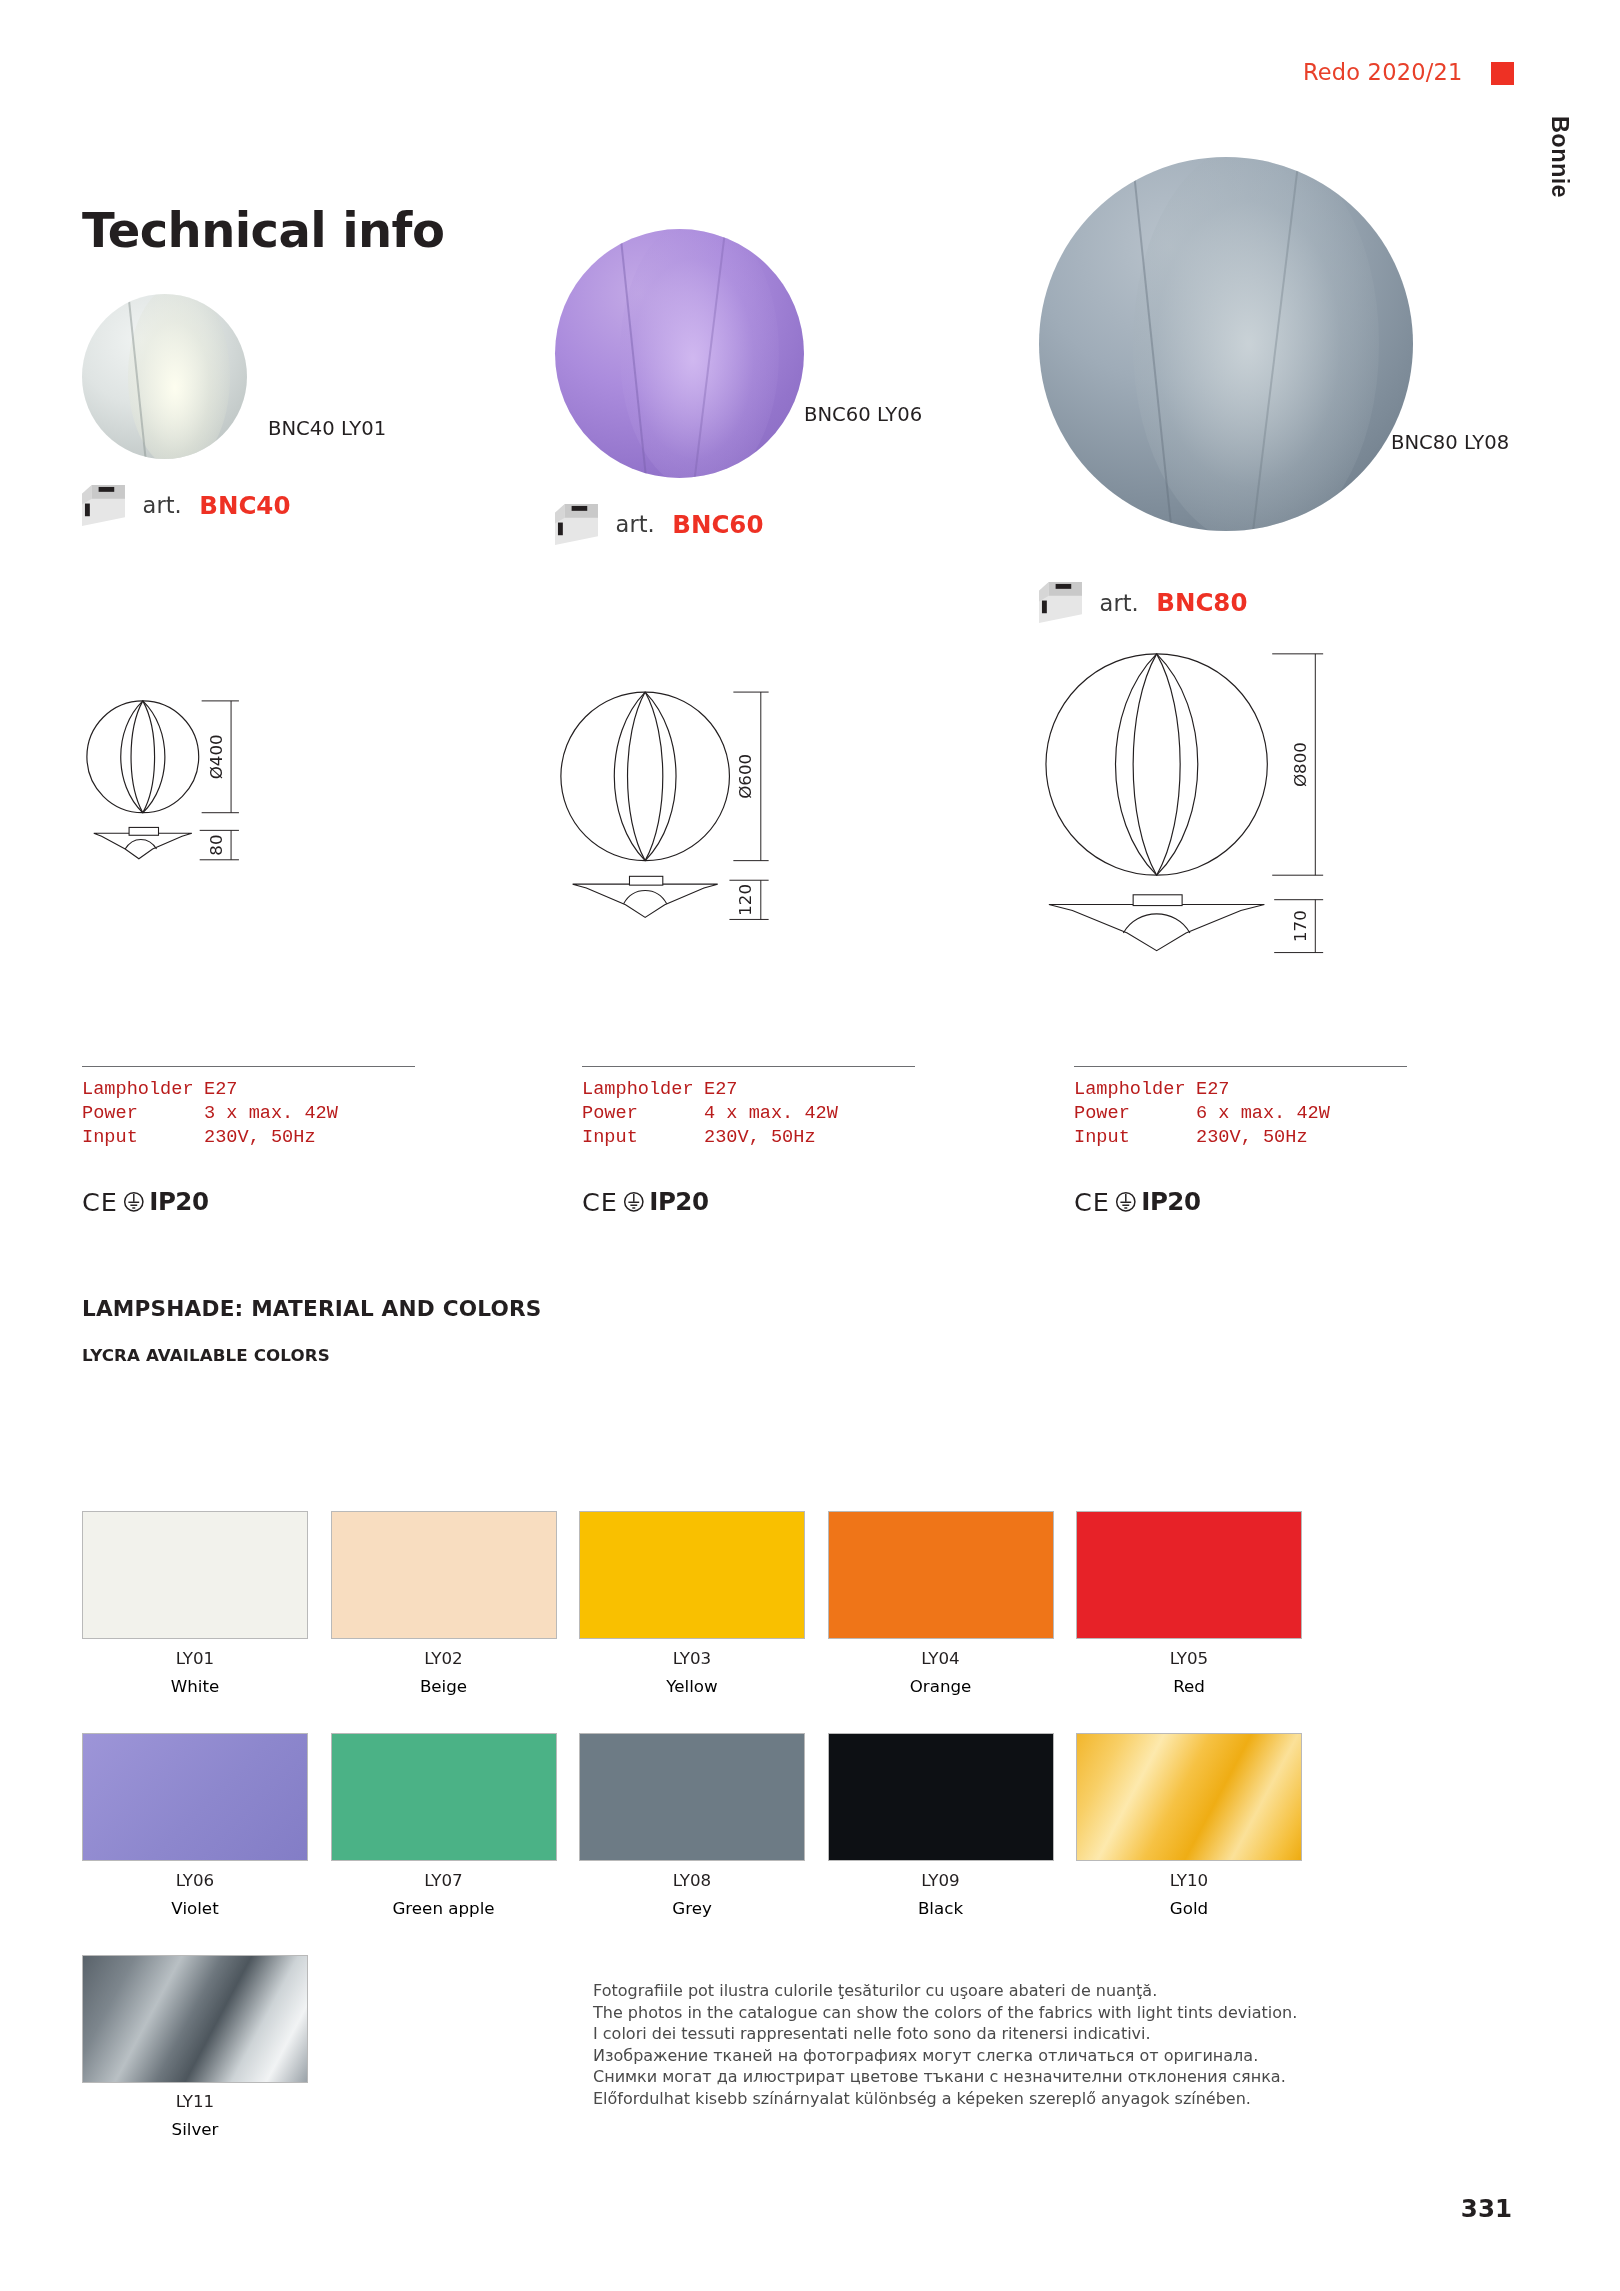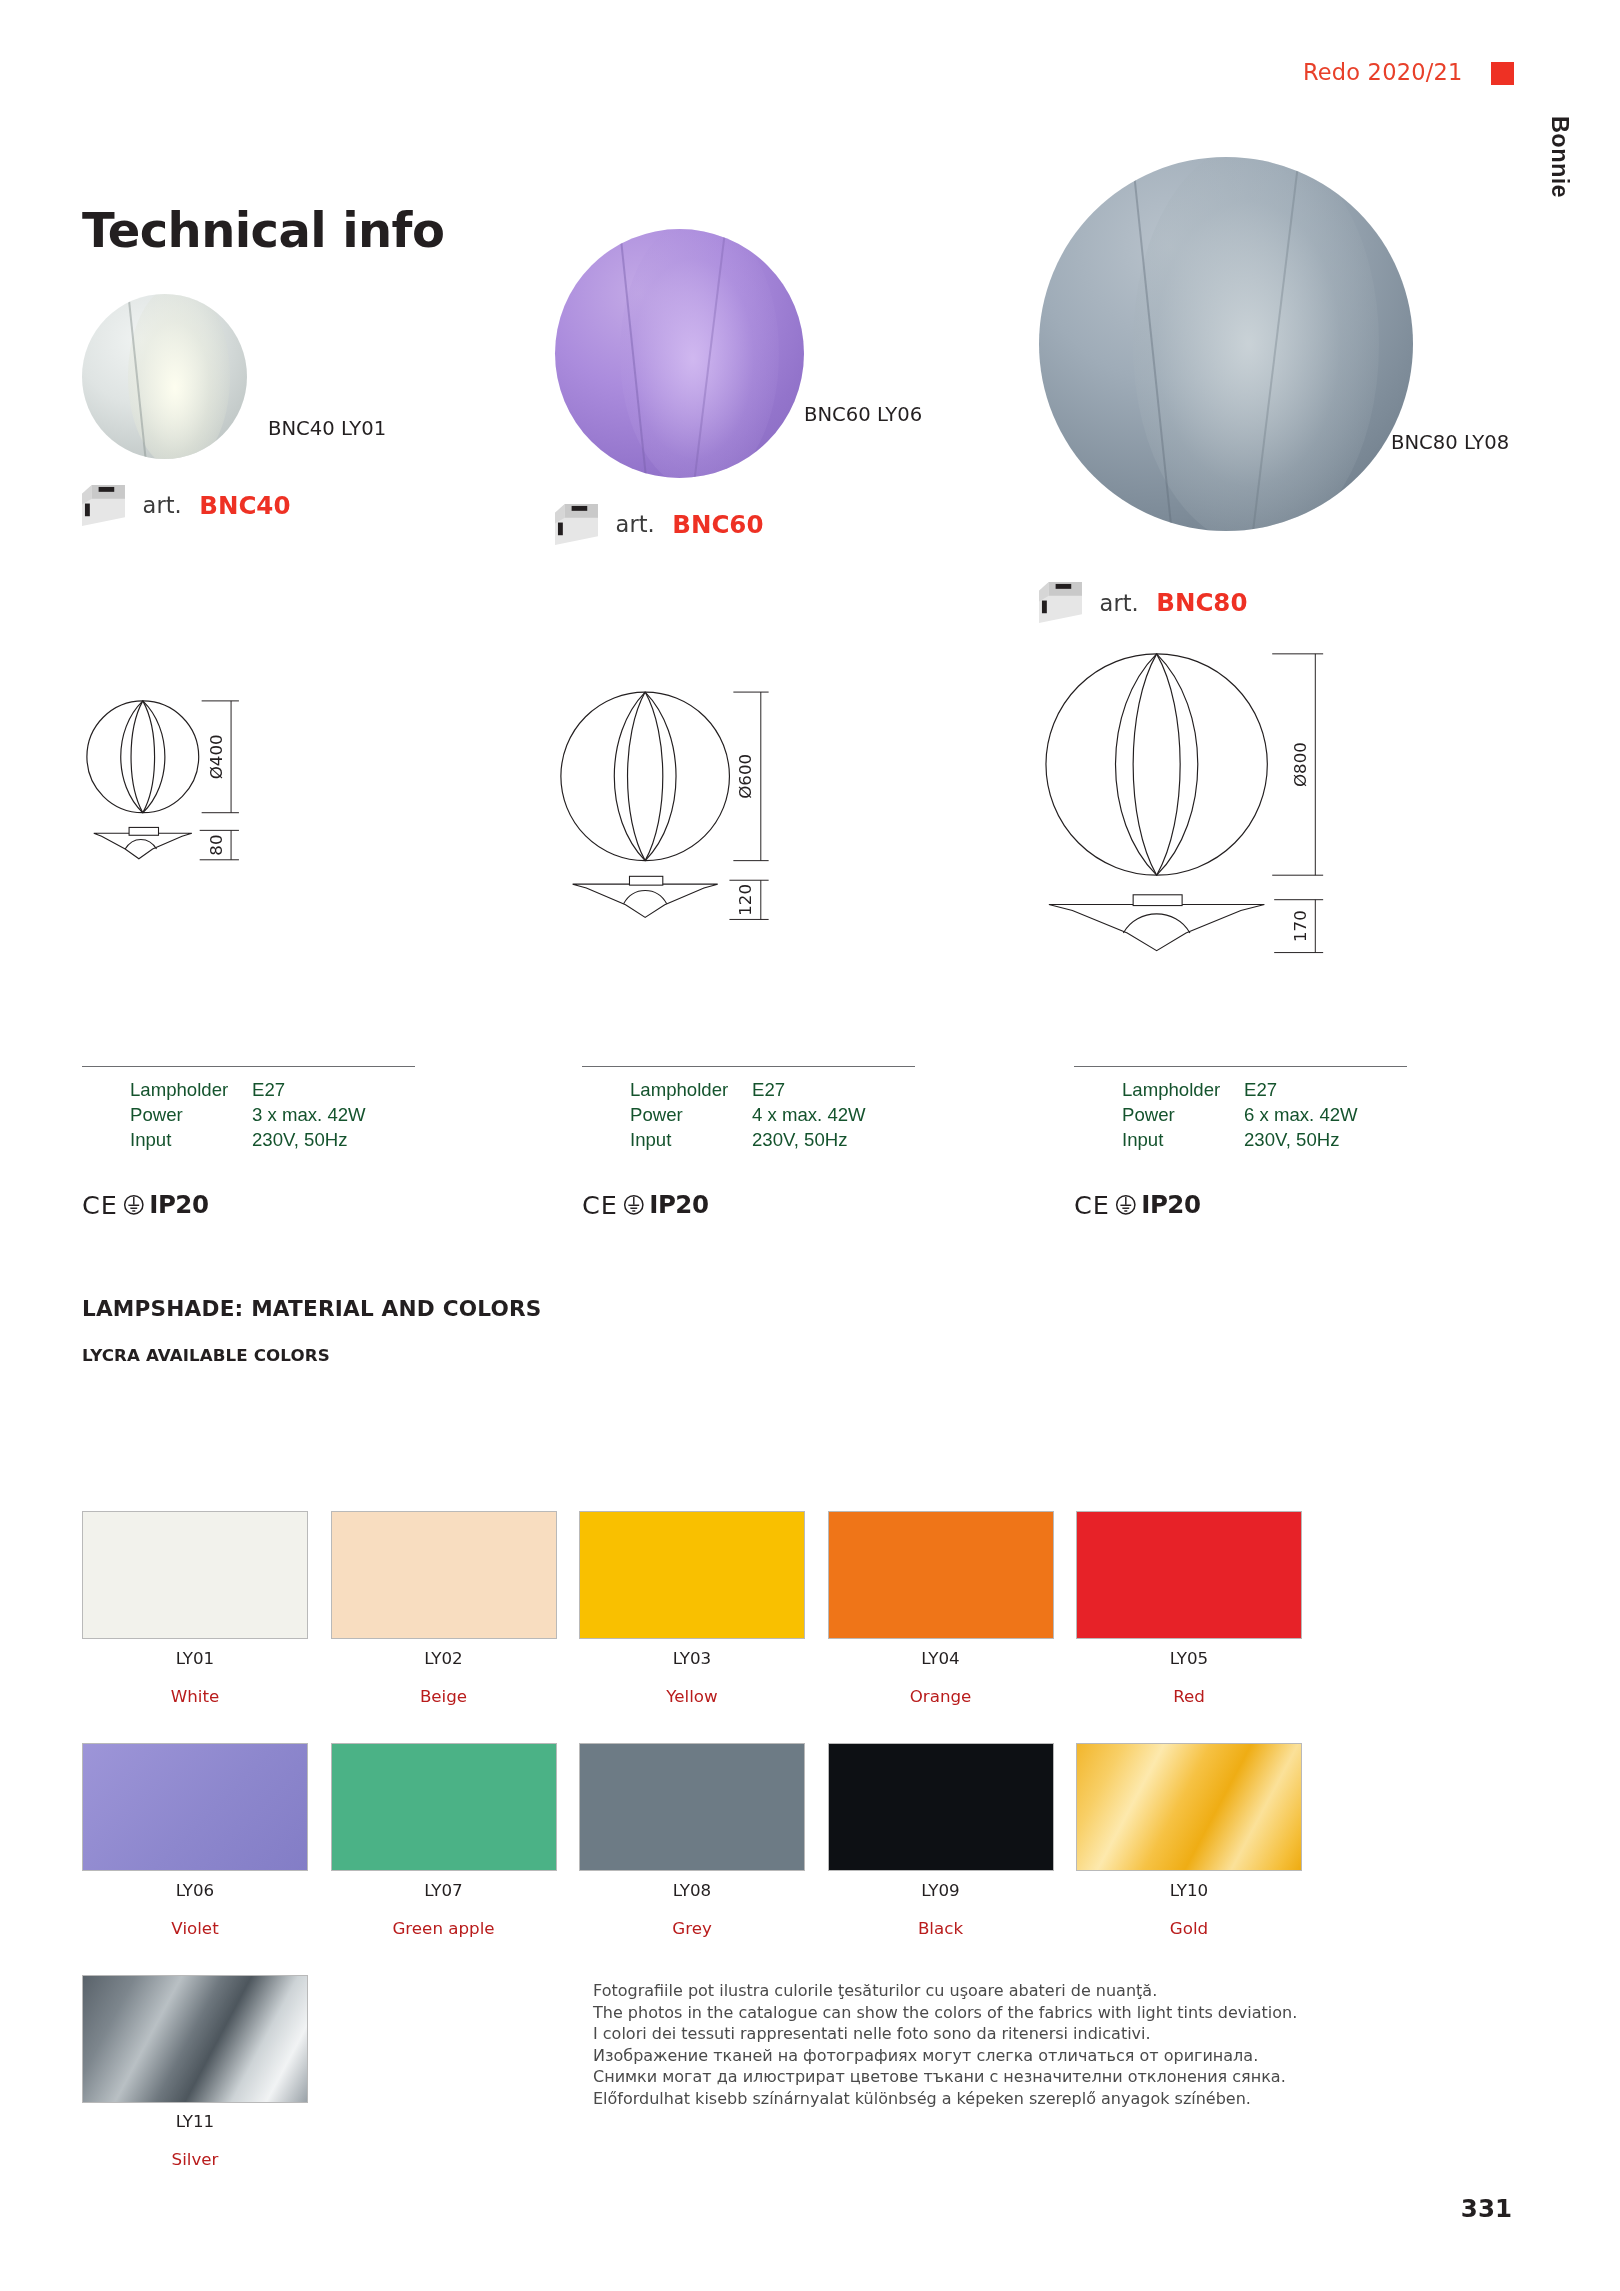--- a/index.html
+++ b/index.html
@@ -43,42 +43,42 @@
   .d1{left:82px;top:696px;}
   .d2{left:555px;top:686px;}
   .d3{left:1039px;top:647px;}
 
   
   .spec{position:absolute;width:333px;}
   .s1{left:82px;top:1066px;}
   .s2{left:582px;top:1066px;}
   .s3{left:1074px;top:1066px;}
   .spec .rule{border-top:1.4px solid #6d6e71;margin-bottom:10.8px;}
-  .spec table{border-collapse:collapse;font-size:18.6px;color:#14532d;font-family:Liberation Sans, sans-serif;margin-left:48px;}
+  .spec table{border-collapse:collapse;font-size:18.6px;color:#b91c1c;font-family:Liberation Mono, monospace;}
   .spec td{padding:1.5px 0;vertical-align:top;}
   .spec td.k{width:122px;}
   .marks{margin-top:37px;display:flex;align-items:center;gap:4.9px;}
   .marks .ce{font-size:25.5px;letter-spacing:1px;color:#231f20;font-family:"DejaVu Sans",sans-serif;}
   .marks .ip{font-size:24.5px;font-weight:bold;color:#231f20;letter-spacing:-0.5px;font-family:"DejaVu Sans",sans-serif;}
 
   
   .sec-title{position:absolute;left:82px;top:1296px;font-size:21.6px;font-weight:bold;letter-spacing:0.2px;
     font-family:"DejaVu Sans",sans-serif;}
   .lycra-title{position:absolute;left:82px;top:1345px;font-size:16.7px;font-weight:bold;letter-spacing:0.1px;
     font-family:"DejaVu Sans",sans-serif;}
   .mat-list{position:absolute;left:333px;top:1341px;font-size:16.7px;line-height:21px;color:#4a4a4a;
     font-family:"DejaVu Sans",sans-serif;}
 
   
   .sw-grid{position:absolute;left:82px;top:1511px;}
   .sw-row{display:flex;gap:22.5px;margin-bottom:37px;text-align:center;}
   .sw{width:226px;}
   .sw .chip{width:226px;height:128px;border:1px solid #b9b9b9;box-sizing:border-box;}
   .sw .cid{font-size:16.7px;margin-top:8.8px;color:#231f20;font-family:"DejaVu Sans",sans-serif;}
-  .sw .cname{font-size:16.7px;margin-top:18px;color:#b91c1c;font-family:"DejaVu Sans",sans-serif;}
+  .sw .cname{font-size:16.7px;margin-top:8px;color:#000000;font-family:"DejaVu Sans",sans-serif;}
 
   .note{position:absolute;left:593px;top:1980px;font-size:16px;line-height:21.6px;color:#4a4a4a;
     font-family:"DejaVu Sans",sans-serif;}
 
   .pageno{position:absolute;right:108px;bottom:69px;font-size:24.5px;font-weight:bold;
     font-family:"DejaVu Sans",sans-serif;}
 
   svg{display:block;}
   .dimtxt{font-size:17px;fill:#231f20;font-family:"DejaVu Sans",sans-serif;}
 </style>

